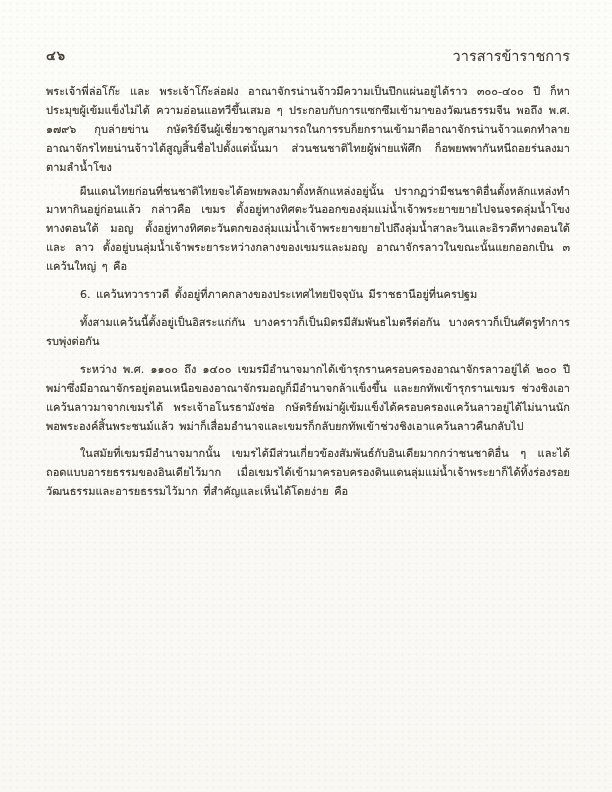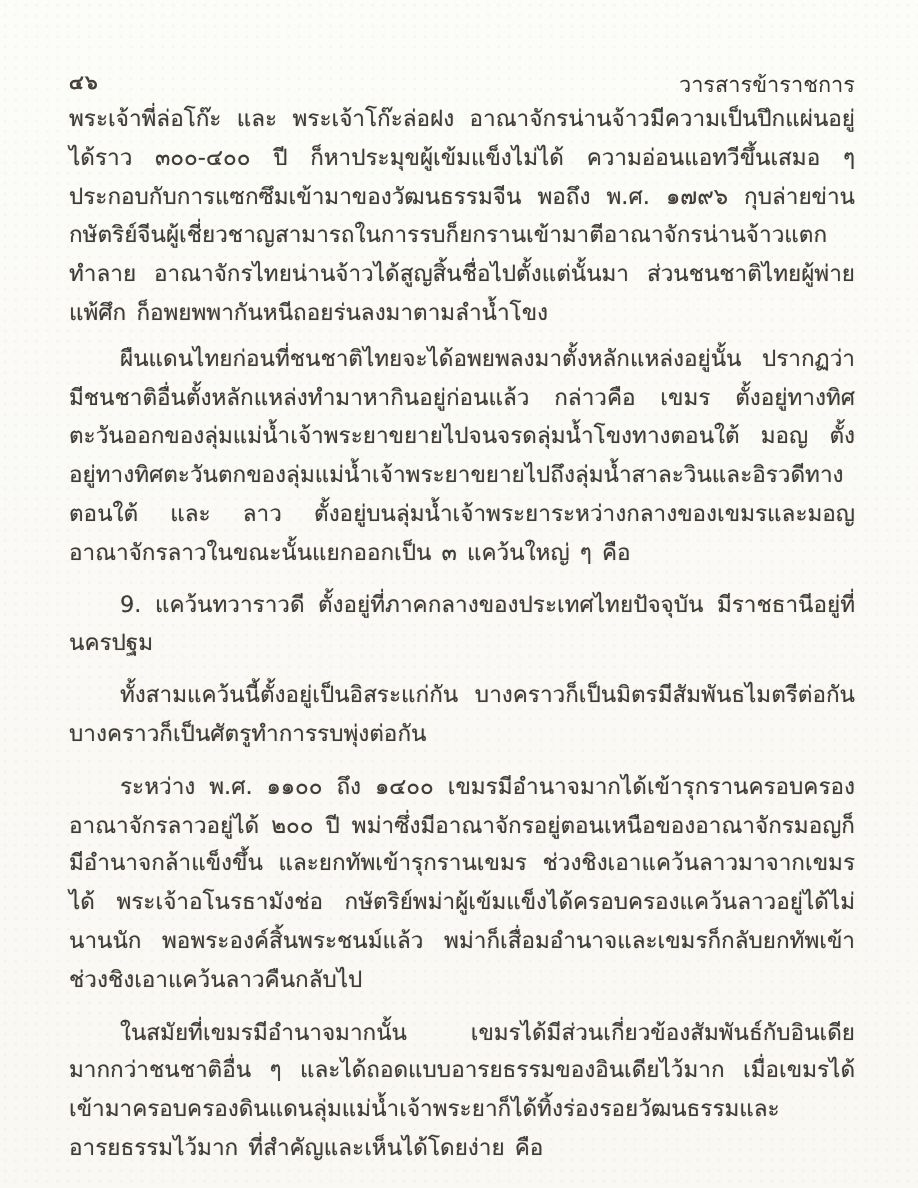--- a/index.html
+++ b/index.html
@@ -15,36 +15,37 @@
     background-size: 7px 7px, 100% 100%;
     box-sizing: border-box;
     padding: 44px 42px 0 46px;
     font-family: "DejaVu Sans", sans-serif;
     color: #3e3a33;
     overflow: hidden;
   }
   .page-header {
     display: flex;
     justify-content: space-between;
-    align-items: flex-start;
+    align-items: center;
+    margin-bottom: 16px;
   }
   .page-number {
     font-size: 13px;
     font-weight: bold;
     letter-spacing: 1px;
     color: #45413a;
   }
   .journal-title {
     font-size: 14.5px;
     font-weight: normal;
     color: #3a362f;
   }
   .doc-body p {
     margin: 0 0 5px 0;
-    font-size: 15px;
+    font-size: 11px;
     line-height: 1.72;
     text-align: justify;
     color: #403c35;
     text-shadow: 0 0 0.6px rgba(64,58,48,0.55);
     word-spacing: 2px;
   }
   .indent { text-indent: 34px; }
   .gap-top { margin-top: 9px !important; }
 </style>
 </head>
@@ -56,21 +57,21 @@
     <span class="page-number">๔๖</span>
     <span class="journal-title">วารสารข้าราชการ</span>
   </div>
 
   <div class="doc-body">
     <p>พระเจ้าพี่ล่อโก๊ะ และ พระเจ้าโก๊ะล่อฝง อาณาจักรน่านจ้าวมีความเป็นปึกแผ่นอยู่ได้ราว ๓๐๐-๔๐๐ ปี ก็หาประมุขผู้เข้มแข็งไม่ได้ ความอ่อนแอทวีขึ้นเสมอ ๆ ประกอบกับการแซกซึมเข้ามาของวัฒนธรรมจีน พอถึง พ.ศ. ๑๗๙๖ กุบล่ายข่าน กษัตริย์จีนผู้เชี่ยวชาญสามารถในการรบก็ยกรานเข้ามาตีอาณาจักรน่านจ้าวแตกทำลาย อาณาจักรไทยน่านจ้าวได้สูญสิ้นชื่อไปตั้งแต่นั้นมา ส่วนชนชาติไทยผู้พ่ายแพ้ศึก ก็อพยพพากันหนีถอยร่นลงมาตามลำน้ำโขง</p>
 
     <p class="indent">ผืนแดนไทยก่อนที่ชนชาติไทยจะได้อพยพลงมาตั้งหลักแหล่งอยู่นั้น ปรากฏว่ามีชนชาติอื่นตั้งหลักแหล่งทำมาหากินอยู่ก่อนแล้ว กล่าวคือ เขมร ตั้งอยู่ทางทิศตะวันออกของลุ่มแม่น้ำเจ้าพระยาขยายไปจนจรดลุ่มน้ำโขงทางตอนใต้ มอญ ตั้งอยู่ทางทิศตะวันตกของลุ่มแม่น้ำเจ้าพระยาขยายไปถึงลุ่มน้ำสาละวินและอิรวดีทางตอนใต้ และ ลาว ตั้งอยู่บนลุ่มน้ำเจ้าพระยาระหว่างกลางของเขมรและมอญ อาณาจักรลาวในขณะนั้นแยกออกเป็น ๓ แคว้นใหญ่ ๆ คือ</p>
 
 
-    <p class="indent gap-top">9. แคว้นทวาราวดี ตั้งอยู่ที่ภาคกลางของประเทศไทยปัจจุบัน มีราชธานีอยู่ที่นครปฐม</p>
+    <p class="indent gap-top">6. แคว้นทวาราวดี ตั้งอยู่ที่ภาคกลางของประเทศไทยปัจจุบัน มีราชธานีอยู่ที่นครปฐม</p>
 
 
     <p class="indent gap-top">ทั้งสามแคว้นนี้ตั้งอยู่เป็นอิสระแก่กัน บางคราวก็เป็นมิตรมีสัมพันธไมตรีต่อกัน บางคราวก็เป็นศัตรูทำการรบพุ่งต่อกัน</p>
 
     <p class="indent gap-top">ระหว่าง พ.ศ. ๑๑๐๐ ถึง ๑๔๐๐ เขมรมีอำนาจมากได้เข้ารุกรานครอบครองอาณาจักรลาวอยู่ได้ ๒๐๐ ปี พม่าซึ่งมีอาณาจักรอยู่ตอนเหนือของอาณาจักรมอญก็มีอำนาจกล้าแข็งขึ้น และยกทัพเข้ารุกรานเขมร ช่วงชิงเอาแคว้นลาวมาจากเขมรได้ พระเจ้าอโนรธามังช่อ กษัตริย์พม่าผู้เข้มแข็งได้ครอบครองแคว้นลาวอยู่ได้ไม่นานนัก พอพระองค์สิ้นพระชนม์แล้ว พม่าก็เสื่อมอำนาจและเขมรก็กลับยกทัพเข้าช่วงชิงเอาแคว้นลาวคืนกลับไป</p>
 
     <p class="indent gap-top">ในสมัยที่เขมรมีอำนาจมากนั้น เขมรได้มีส่วนเกี่ยวข้องสัมพันธ์กับอินเดียมากกว่าชนชาติอื่น ๆ และได้ถอดแบบอารยธรรมของอินเดียไว้มาก เมื่อเขมรได้เข้ามาครอบครองดินแดนลุ่มแม่น้ำเจ้าพระยาก็ได้ทิ้งร่องรอยวัฒนธรรมและอารยธรรมไว้มาก ที่สำคัญและเห็นได้โดยง่าย คือ</p>
   </div>
 
 </div>

